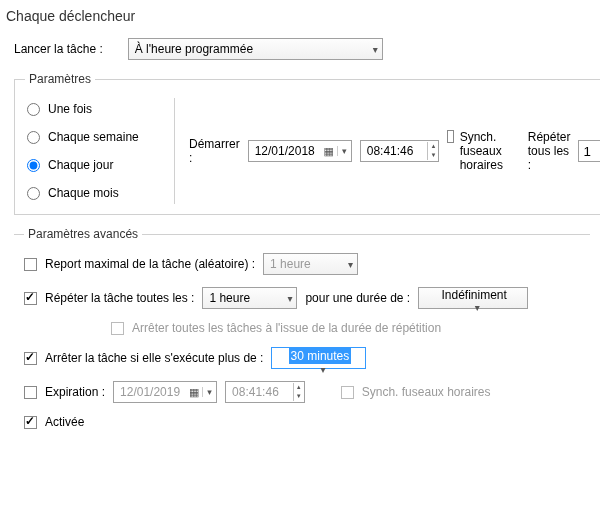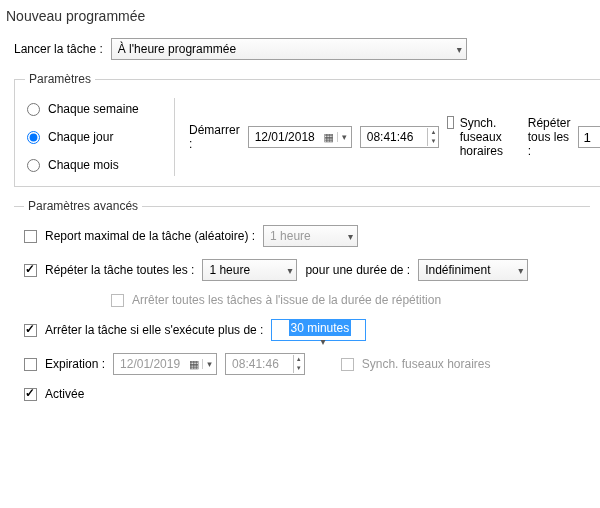--- a/index.html
+++ b/index.html
@@ -1,24 +1,24 @@
 <!DOCTYPE html>
 <html><head>
 <meta charset="utf-8">
 <style>
 * { box-sizing: border-box; margin: 0; padding: 0; }
 body { font-family: "Segoe UI", Tahoma, sans-serif; font-size: 12px; color: #000; background: #fff; width: 600px; }
 .title { font-size: 14px; padding: 8px 6px 10px; color: #333; }
-.row-launch { display: flex; align-items: center; padding: 4px 10px 12px 14px; gap: 8px; }
+.row-launch { display: flex; align-items: center; padding: 4px 10px 12px 14px; gap: 25px; }
 .row-launch label { font-size: 12px; }
 .combo { display: flex; align-items: center; justify-content: space-between; border: 1px solid #a0a0a0; background: linear-gradient(#fdfdfd,#f1f1f1); height: 22px; padding: 0 4px 0 6px; }
 .combo .chev { font-size: 10px; color: #555; margin-left: 6px; }
-.combo.wide { width: 356px; }
+.combo.wide { width: 255px; }
 .combo.sm { width: 95px; }
-.combo.md { width: 110px; }
+.combo.md { width: 110px; flex-direction: column; }
 .combo.sel { border: 1px solid #3399ff; background: #fff; flex-direction: column; }
 .combo.sel .txt { background: #3399ff; color: #fff; padding: 1px 2px; }
 fieldset { border: 1px solid #d0d0d0; margin: 0 10px 12px 14px; padding: 12px 10px 10px 10px; position: relative; }
 legend { font-size: 12px; padding: 0 4px; color: #333; }
 .params-body { display: flex; gap: 14px; }
 .radios { display: flex; flex-direction: column; gap: 14px; padding: 4px 0 4px 2px; width: 135px; }
 .radio-item { display: flex; align-items: center; gap: 8px; }
 .radio-item input { width: 13px; height: 13px; }
 .right { flex: 1; display: flex; flex-direction: row; gap: 18px; border-left: 1px solid #d0d0d0; padding-left: 14px; }
 .right-row { display: flex; align-items: center; gap: 8px; }
@@ -36,34 +36,38 @@
 .adv-row { display: flex; align-items: center; gap: 8px; margin-bottom: 12px; }
 .disabled { color: #9a9a9a; }
 .disabled .cb { border-color: #bbb; }
 .indent { margin-left: 48px; padding-left: 39px; }
 .sync { display: flex; align-items: flex-start; gap: 6px; }
 .sync .lbl { line-height: 14px; }
 </style>
 </head>
 <body>
 
-<div class="title">Nouveau programmée</div>
+<div class="title">Chaque déclencheur</div>
 
 <div class="row-launch">
   <label>Lancer la tâche :</label>
   <div class="combo wide">
     <span class="txt">À l'heure programmée</span>
     <span class="chev">▾</span>
   </div>
 </div>
 
 <fieldset>
   <legend>Paramètres</legend>
   <div class="params-body">
     <div class="radios">
+      <label class="radio-item">
+        <input type="radio" name="freq" style="">
+        <span>Une fois</span>
+      </label>
       <label class="radio-item">
         <input type="radio" name="freq" style="">
         <span>Chaque semaine</span>
       </label>
       <label class="radio-item">
         <input type="radio" name="freq" checked="" style="">
         <span>Chaque jour</span>
       </label>
       <label class="radio-item">
         <input type="radio" name="freq" style="">

